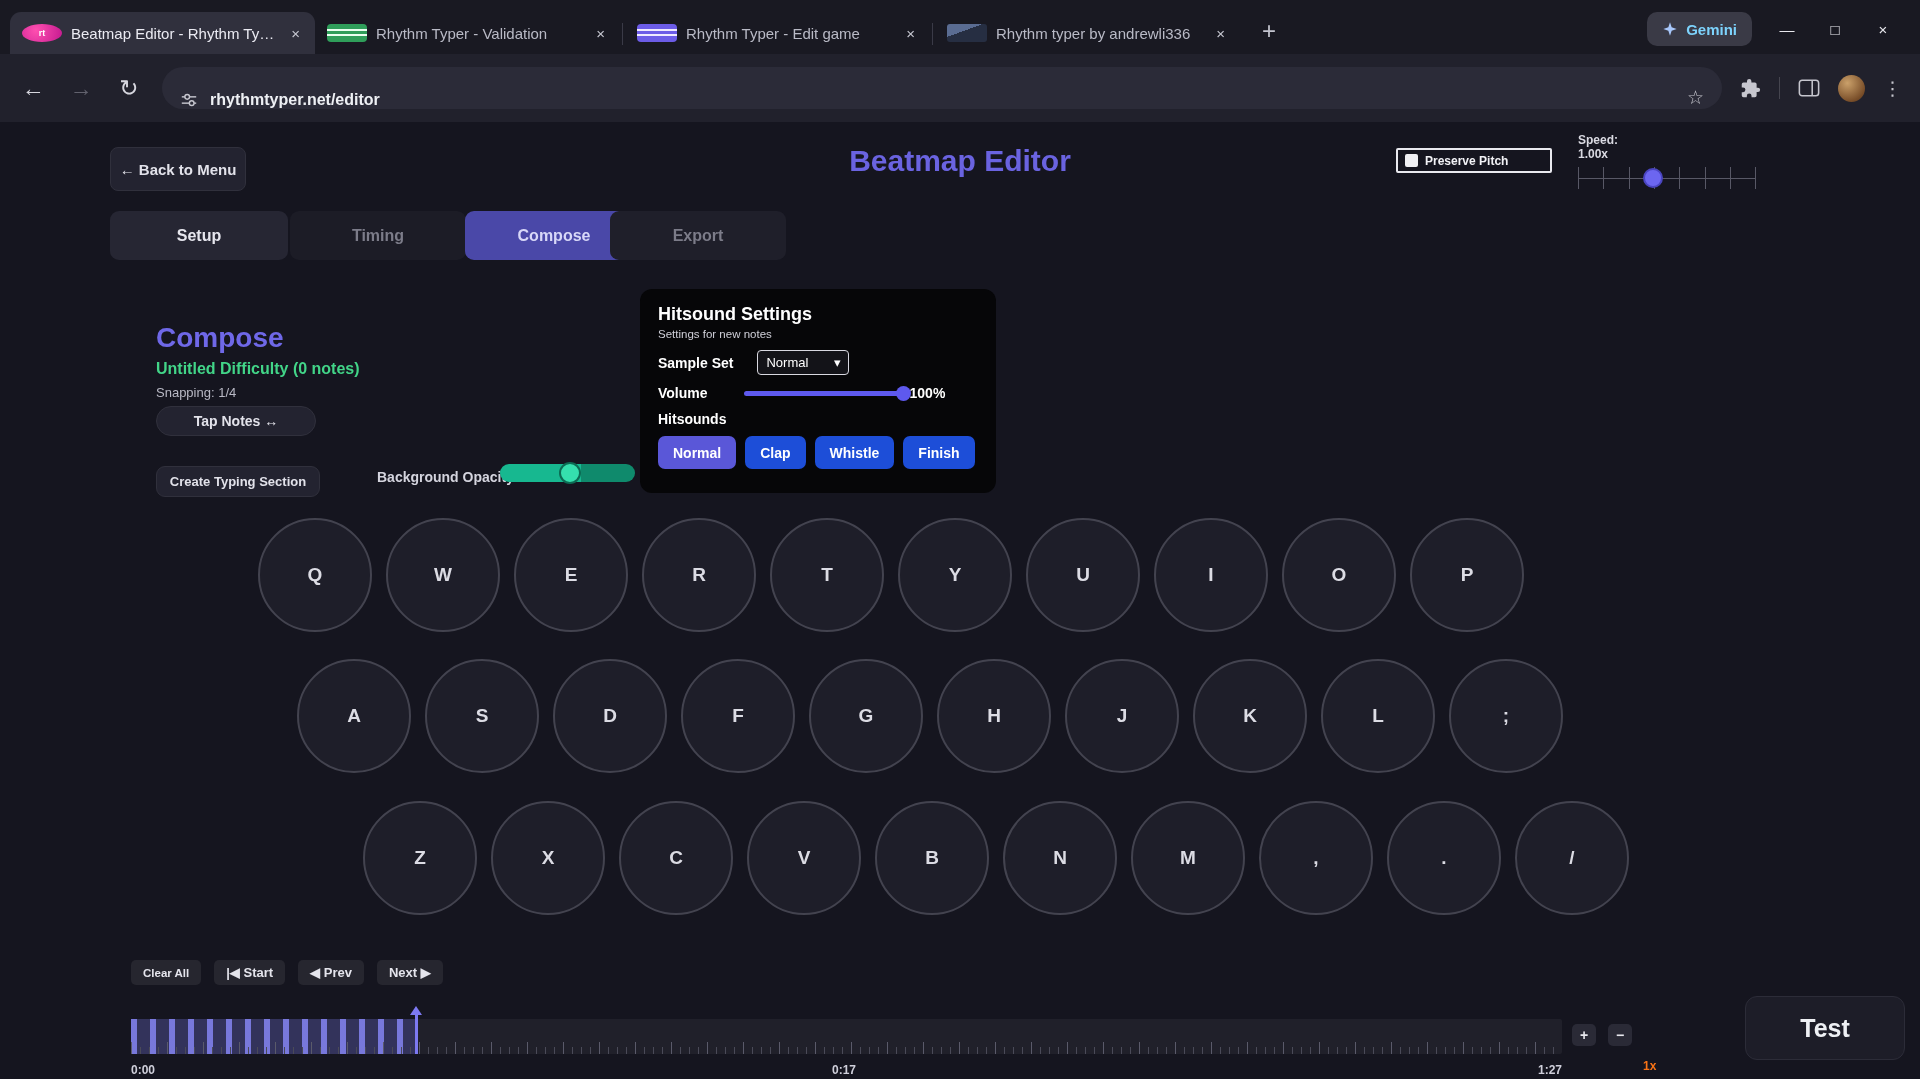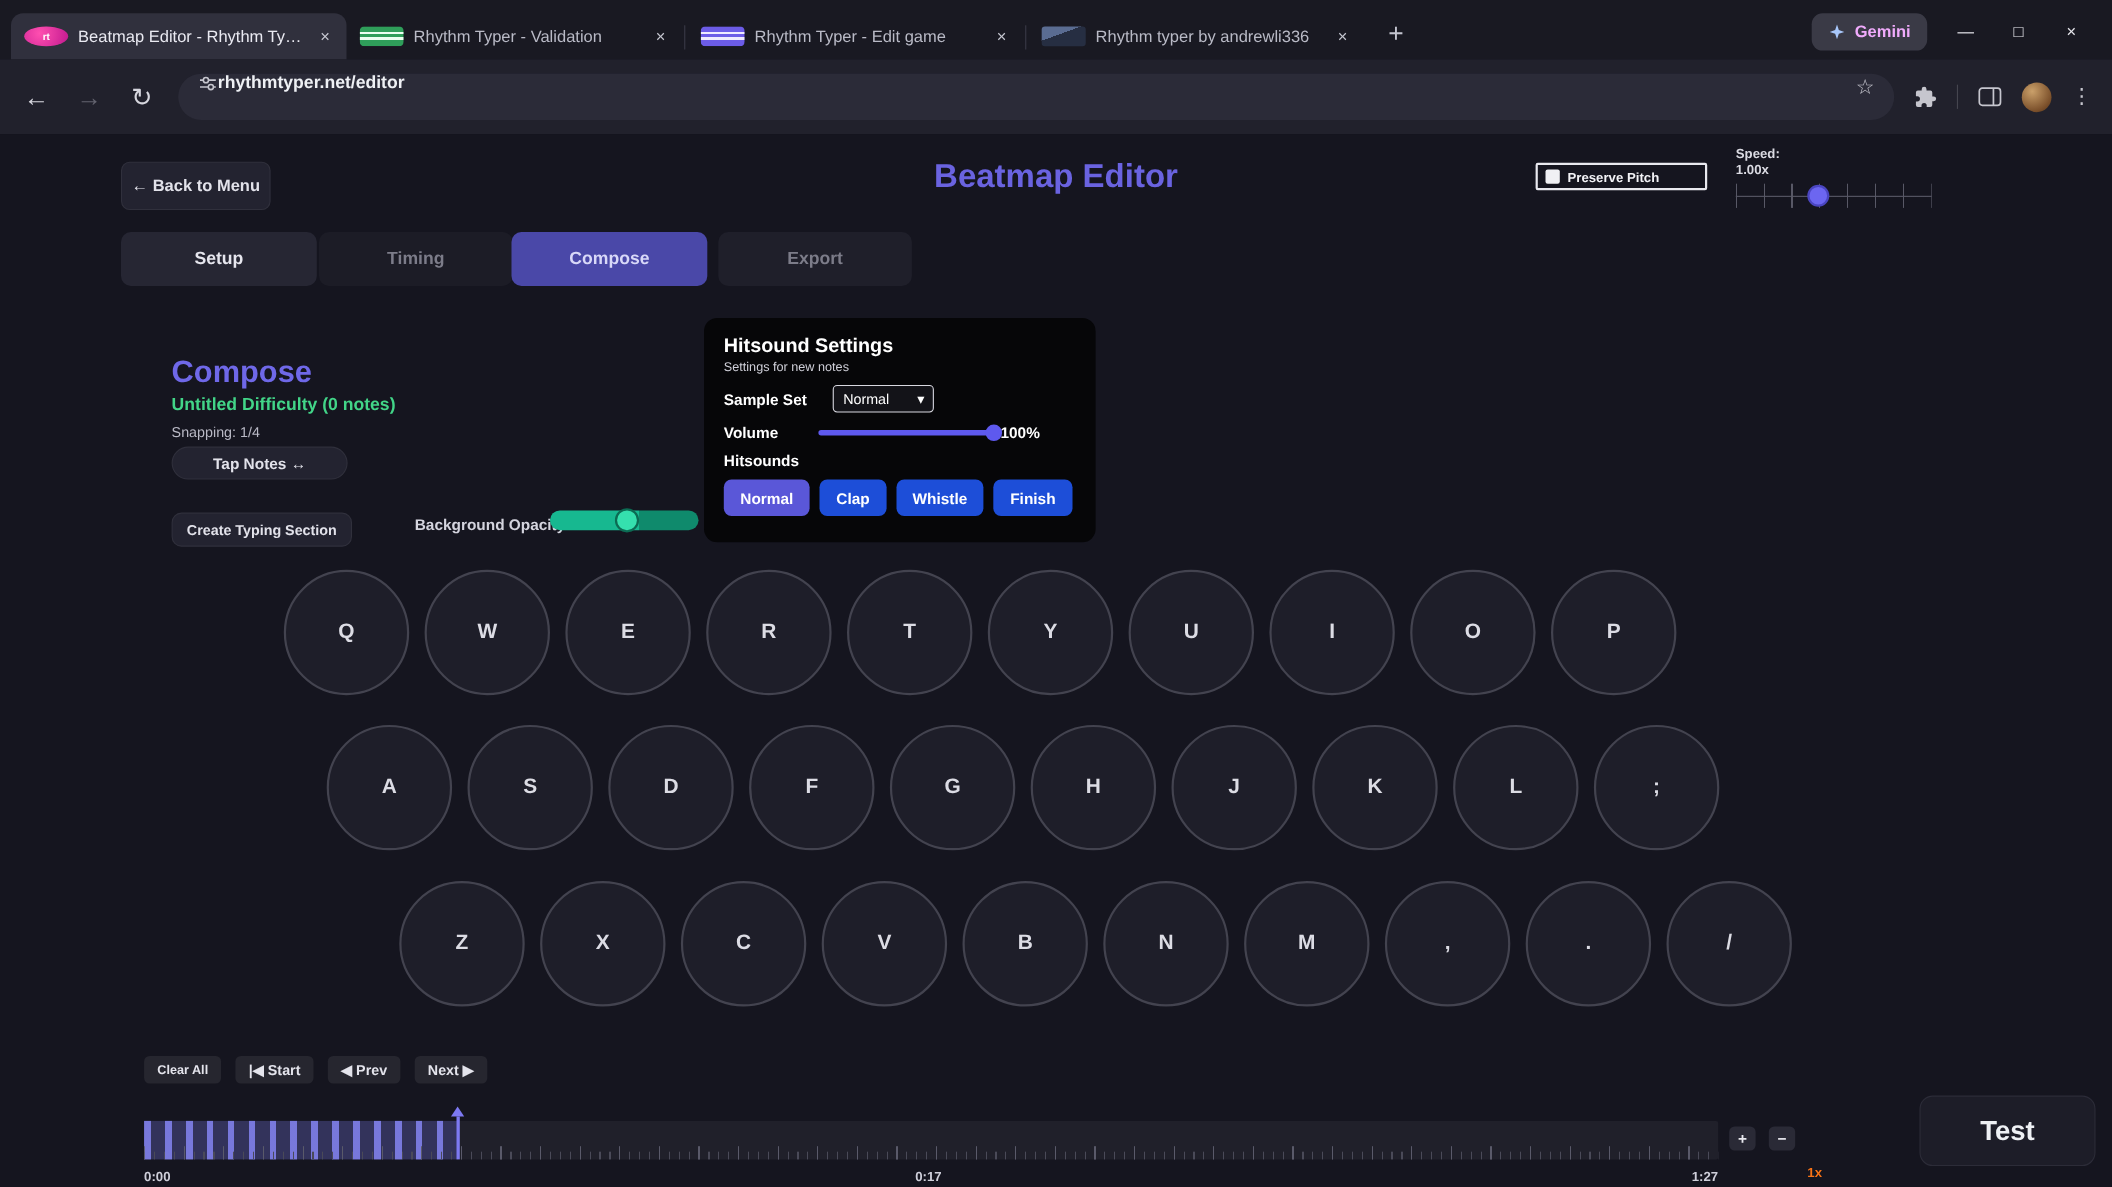--- a/index.html
+++ b/index.html
@@ -20,29 +20,29 @@
   .fav-green { background:#2f9e5a;
     background-image:linear-gradient(to bottom, transparent 5px, #eafff0 5px, #eafff0 7px, transparent 7px, transparent 10px, #eafff0 10px, #eafff0 12px, transparent 12px); }
   .fav-purple { background:#6c5ce7;
     background-image:linear-gradient(to bottom, transparent 5px, #efeaff 5px, #efeaff 7px, transparent 7px, transparent 10px, #efeaff 10px, #efeaff 12px, transparent 12px); }
   .fav-thumb { background:linear-gradient(160deg,#5a6c92 0 40%, #262e42 40%); border-radius:3px; }
   .tab-sep { width:1px; height:22px; background:#3a3a47; margin:0 2px 9px 2px; }
   .newtab { color:#c3c4cf; font-size:24px; margin:0 0 8px 14px; width:30px; height:30px;
     display:flex; align-items:center; justify-content:center; border-radius:50%; }
   .strip-right { margin-left:auto; display:flex; align-items:center; gap:22px; padding:0 14px 8px 0; }
   .gemini { background:#3a3a46; border-radius:10px; height:34px; padding:0 15px;
-    display:flex; align-items:center; gap:8px; color:#f0abfc; font-weight:bold; font-size:15px; }
+    display:flex; align-items:center; gap:8px; color:#7dd3fc; font-weight:bold; font-size:15px; }
   .winctl { color:#e8e8ee; font-size:15px; width:26px; text-align:center; }
 
   .toolbar { position:absolute; top:54px; left:0; width:1920px; height:68px;
     background:#21212c; display:flex; align-items:center; gap:18px; padding:0 18px; }
   .navbtn { color:#d6d6de; font-size:23px; width:30px; text-align:center; }
   .navbtn.dim { color:#62626e; }
   .omnibox { flex:1; height:42px; background:#2b2b38; border-radius:21px;
-    display:flex; align-items:flex-start; padding:0 18px; }
+    display:flex; align-items:flex-end; gap:12px; padding:0 18px; }
   .url { flex:1; color:#eef0f4; font-size:16px; font-weight:bold; }
   .obx-icon { color:#c6c6ce; font-size:19px; }
   .tool-icon { color:#c6c6ce; font-size:19px; }
   .vdiv { width:1px; height:22px; background:#45454f; }
   .avatar { width:27px; height:27px; border-radius:50%;
     background:radial-gradient(circle at 35% 30%, #caa06a, #7a4f2a 70%, #4b2f18); }
   svg.ic { display:block; }
 
   
   .page { position:absolute; top:122px; left:0; width:1920px; height:957px; background:#15151f; }
@@ -66,21 +66,21 @@
       linear-gradient(#585866,#585866) 0 50%/100% 1px no-repeat,
       repeating-linear-gradient(90deg,#585866 0 1px, transparent 1px 25.3px); }
   .speed-knob { position:absolute; top:1px; left:calc(42% - 10px); width:20px; height:20px;
     border-radius:50%; background:#6c66f0; border:2px solid #4a45c0; }
 
   .navtab { top:89px; height:49px; border-radius:9px; font-size:16px; font-weight:bold;
     display:flex; align-items:center; justify-content:center; }
   .navtab.t-setup   { left:110px; width:178px; background:#262633; color:#e6e6ee; }
   .navtab.t-timing  { left:290px; width:176px; background:#1c1c26; color:#7c7c89; }
   .navtab.t-compose { left:465px; width:178px; background:#4a48a8; color:#d8d8f8; }
-  .navtab.t-export  { left:653px; width:176px; background:#1f1f2a; color:#7c7c89; }
+  .navtab.t-export  { left:610px; width:176px; background:#1f1f2a; color:#7c7c89; }
 
   .compose-h { left:156px; top:200px; font-size:28px; font-weight:bold; color:#6f68e8; }
   .difficulty { left:156px; top:238px; font-size:16px; font-weight:bold; color:#42d588; }
   .snapping { left:156px; top:263px; font-size:13px; color:#b9b9c5; }
   .tap-notes { left:156px; top:284px; width:160px; height:30px; border-radius:15px; font-size:14px; }
   .create-typing { left:156px; top:344px; width:164px; height:31px; border-radius:9px; font-size:13px; }
 
   .bgop-label { left:377px; top:347px; font-size:14px; font-weight:bold; color:#d4d4de; }
   .bgop-track { left:500px; top:342px; width:135px; height:18px; border-radius:9px;
     background:linear-gradient(90deg,#17b890 0 60%, #0f8a6c 60%); position:absolute; }

